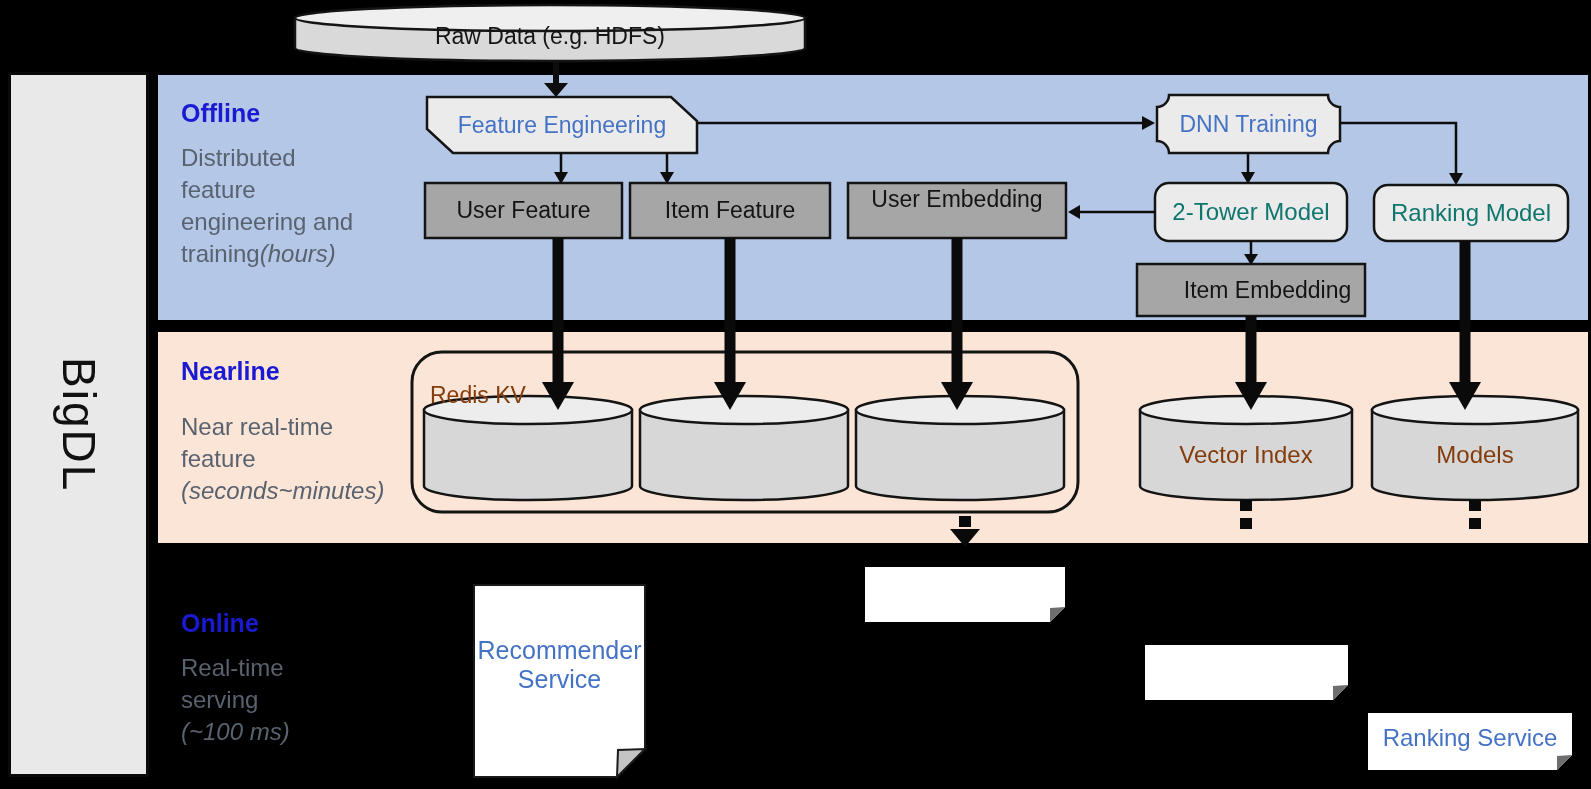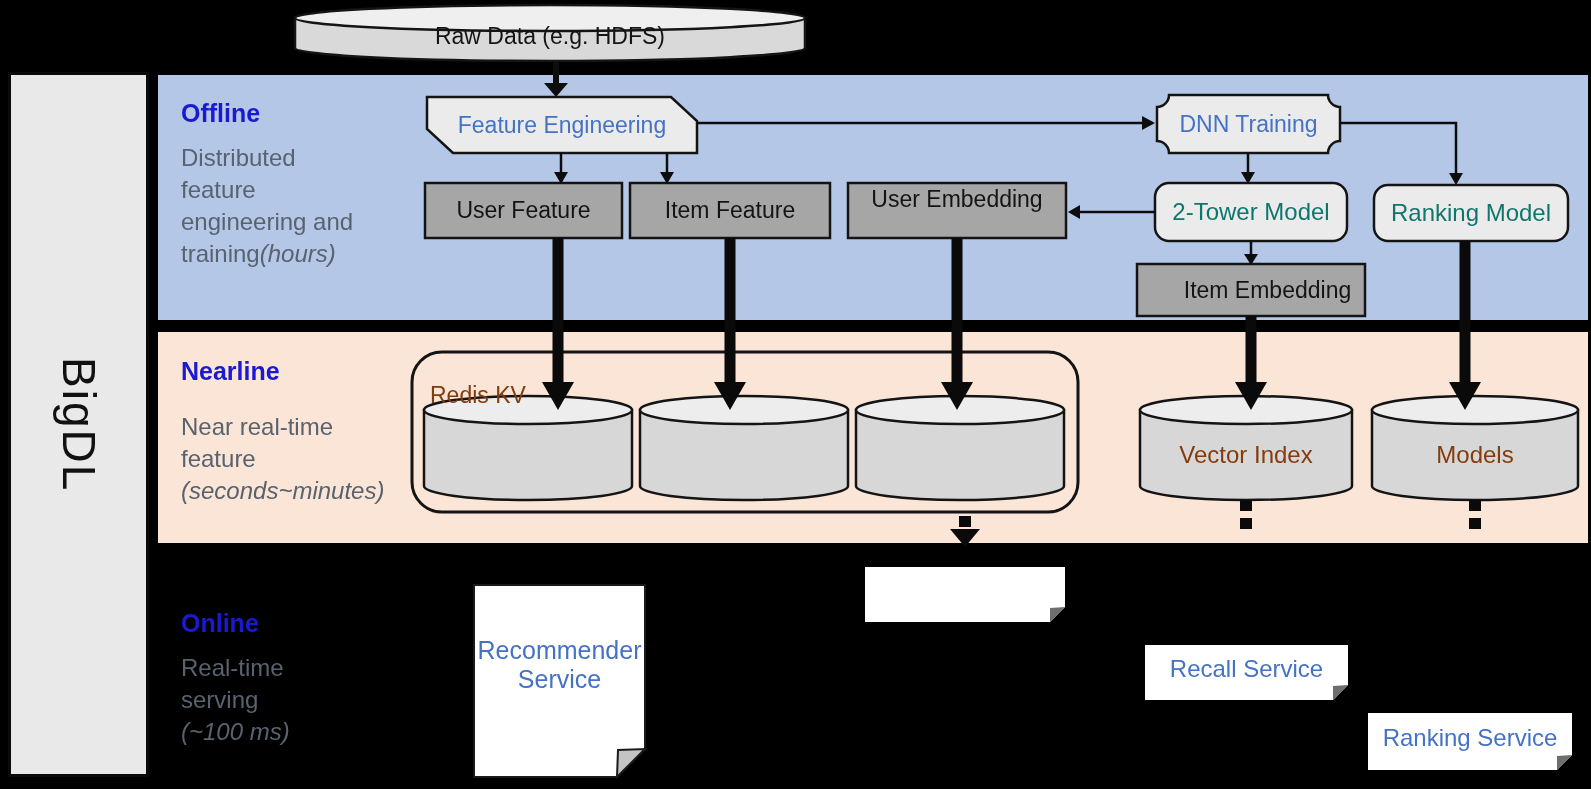--- a/index.html
+++ b/index.html
@@ -175,20 +175,19 @@
   <div class="txt node-black" style="left:425px;top:183px;width:197px;height:55px;">User Feature</div>
   <div class="txt node-black" style="left:630px;top:183px;width:200px;height:55px;">Item Feature</div>
   <div class="txt node-black" style="left:848px;top:172px;width:218px;height:55px;">User Embedding</div>
   <div class="txt node-green" style="left:1155px;top:183px;width:192px;height:58px;">2-Tower Model</div>
   <div class="txt node-green" style="left:1374px;top:185px;width:194px;height:56px;">Ranking Model</div>
   <div class="txt node-black" style="left:1137px;top:264px;width:261px;height:52px;">Item Embedding</div>
   <div class="txt left node-rust" style="left:430px;top:360px;width:160px;height:30px;margin-top:20px;">Redis KV</div>
   <div class="txt node-rust" style="left:1375px;top:440px;width:200px;height:30px;font-size:24px;">Models</div>
   <div class="txt node-rust" style="left:1146px;top:440px;width:200px;height:30px;font-size:24px;">Vector Index</div>
 
-  <div class="txt svc" style="left:1145px;top:645px;width:203px;height:48px;">Recall Service</div>
   <div class="txt svc" style="left:1368px;top:713px;width:204px;height:50px;">Ranking Service</div>
   <div class="txt doc-label" style="left:474px;top:600px;width:171px;height:130px;">
     <span>Recommender</span>
     <span>Service</span>
   </div>
 
 </div>
 
 </body></html>

